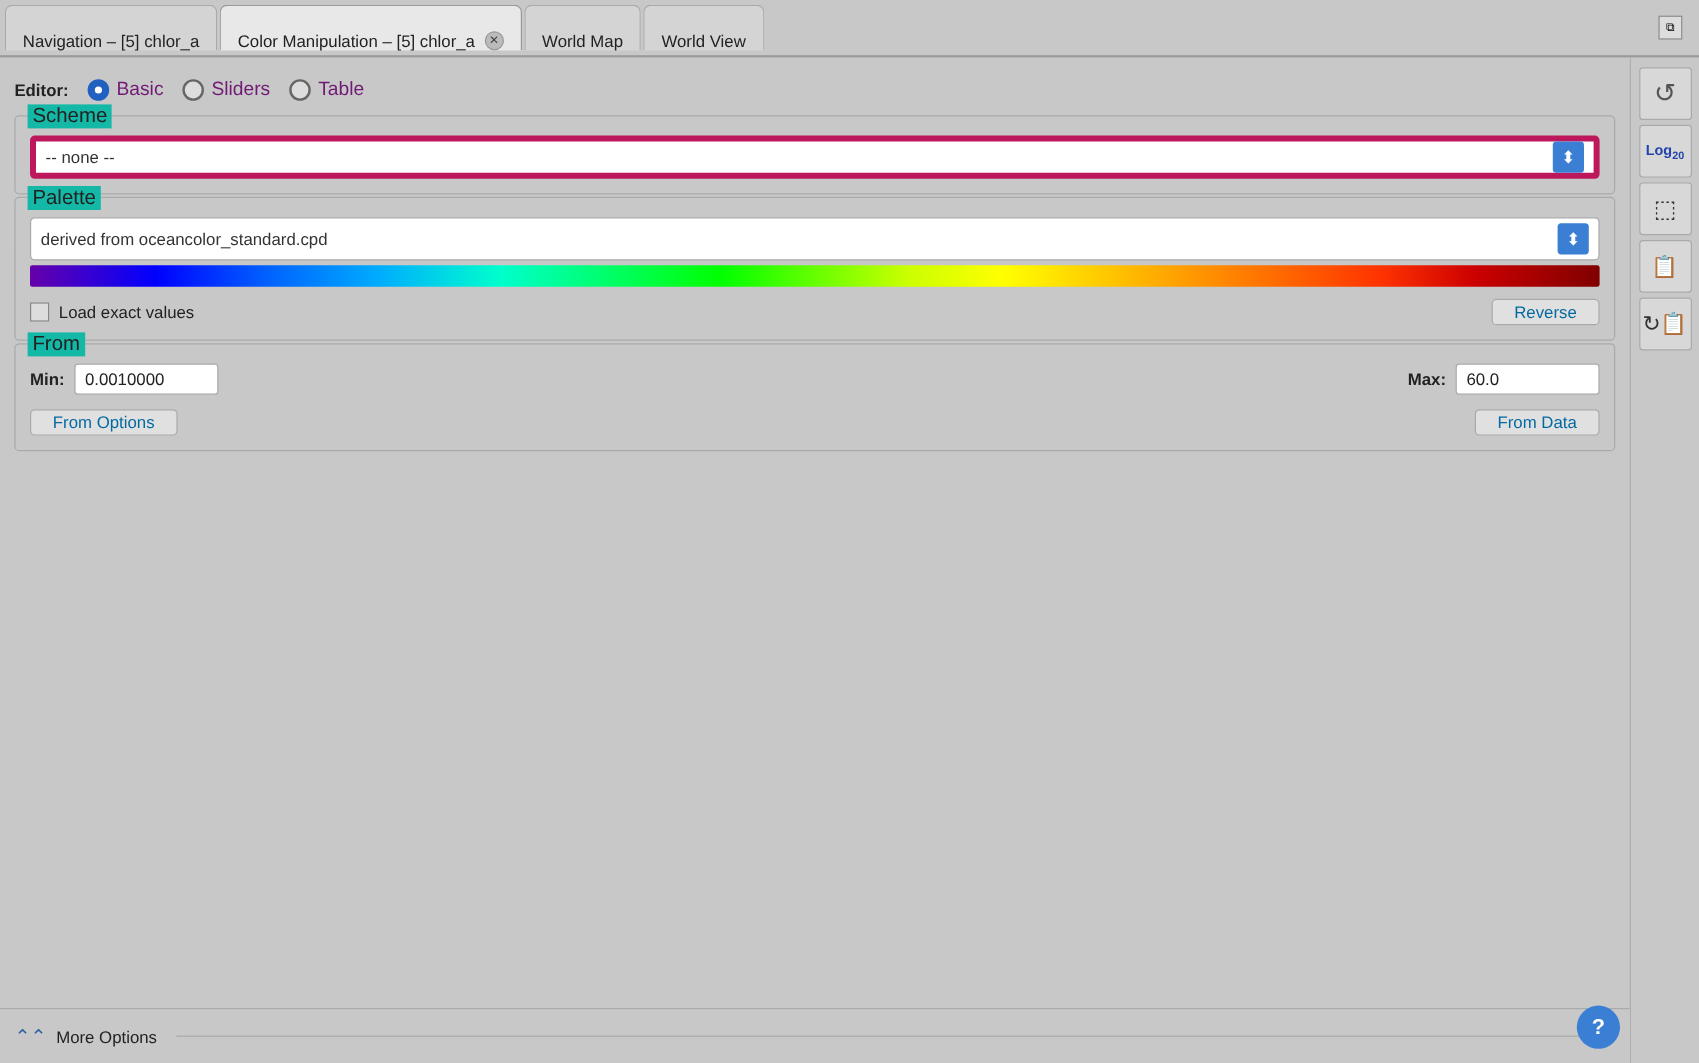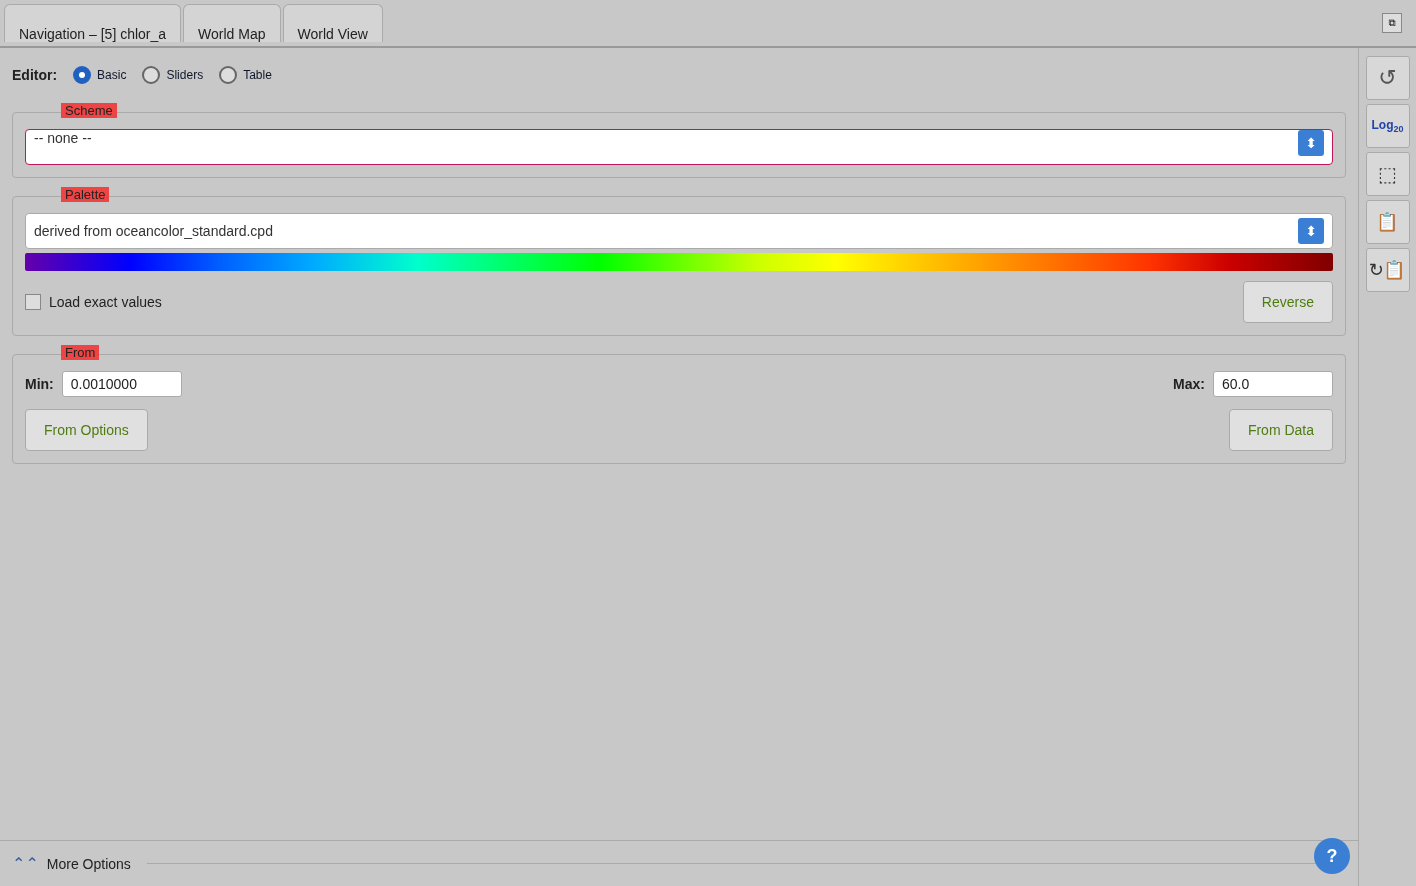--- a/index.html
+++ b/index.html
@@ -76,21 +76,21 @@
       height: calc(886px - 48px);
     }
 
     
     .content-area {
       flex: 1;
       background: #c8c8c8;
       padding: 12px 12px 0 12px;
       display: flex;
       flex-direction: column;
-      gap: 16px;
+      gap: 0;
       overflow: hidden;
     }
 
     
     .editor-row {
       display: flex;
       align-items: center;
       gap: 16px;
       padding: 6px 0;
     }
@@ -125,50 +125,49 @@
       background: #2060c0;
     }
     .radio-circle.selected::after {
       content: '';
       width: 6px;
       height: 6px;
       border-radius: 50%;
       background: white;
     }
     .radio-label {
-      font-size: 12px;
-      color: #0f172a;
+      font-size: 16px;
+      color: #701a75;
     }
 
     
     .group-box {
       border: 1px solid #aaa;
       border-radius: 4px;
       background: #c8c8c8;
       padding: 10px 12px 12px 12px;
       position: relative;
     }
     .group-box-title {
       position: absolute;
       top: -10px;
       left: 10px;
-      background: #ef4444;
+      background: #14b8a6;
       padding: 0 4px;
-      font-size: 13px;
+      font-size: 17px;
       color: #222;
       font-weight: normal;
-      margin-left: 38px;
     }
 
     
     .scheme-select {
       display: flex;
-      align-items: flex-start;
+      align-items: center;
       background: white;
-      border: 1px solid #be185d;
+      border: 5px solid #be185d;
       border-radius: 4px;
       height: 36px;
       padding: 0 8px;
       width: 100%;
       margin-top: 6px;
     }
     .scheme-select-text {
       flex: 1;
       font-size: 14px;
       color: #333;
@@ -253,24 +252,24 @@
       cursor: pointer;
     }
     .checkbox-label {
       font-size: 14px;
       color: #222;
     }
     .btn {
       background: #e0e0e0;
       border: 1px solid #aaa;
       border-radius: 4px;
-      padding: 12px 18px;
-      font-size: 14px;
-      cursor: pointer;
-      color: #4d7c0f;
+      padding: 2px 18px;
+      font-size: 14px;
+      cursor: pointer;
+      color: #0369a1;
       text-align: right;
     }
 
     
     .range-row {
       display: flex;
       align-items: center;
       justify-content: space-between;
       margin-top: 6px;
     }
@@ -400,20 +399,24 @@
     .range-group {
       margin-top: 2px;
     }
   </style>
 </head>
 <body>
 
 <div class="tab-bar">
   <div class="tab">
     <span>Navigation – [5] chlor_a</span>
+  </div>
+  <div class="tab active">
+    <span>Color Manipulation – [5] chlor_a</span>
+    <span class="close-btn">✕</span>
   </div>
   <div class="tab">
     <span>World Map</span>
   </div>
   <div class="tab">
     <span>World View</span>
   </div>
   <div style="margin-left:auto; display:flex; align-items:center; margin-right:8px;">
     <div class="tab-restore">⧉</div>
   </div>

